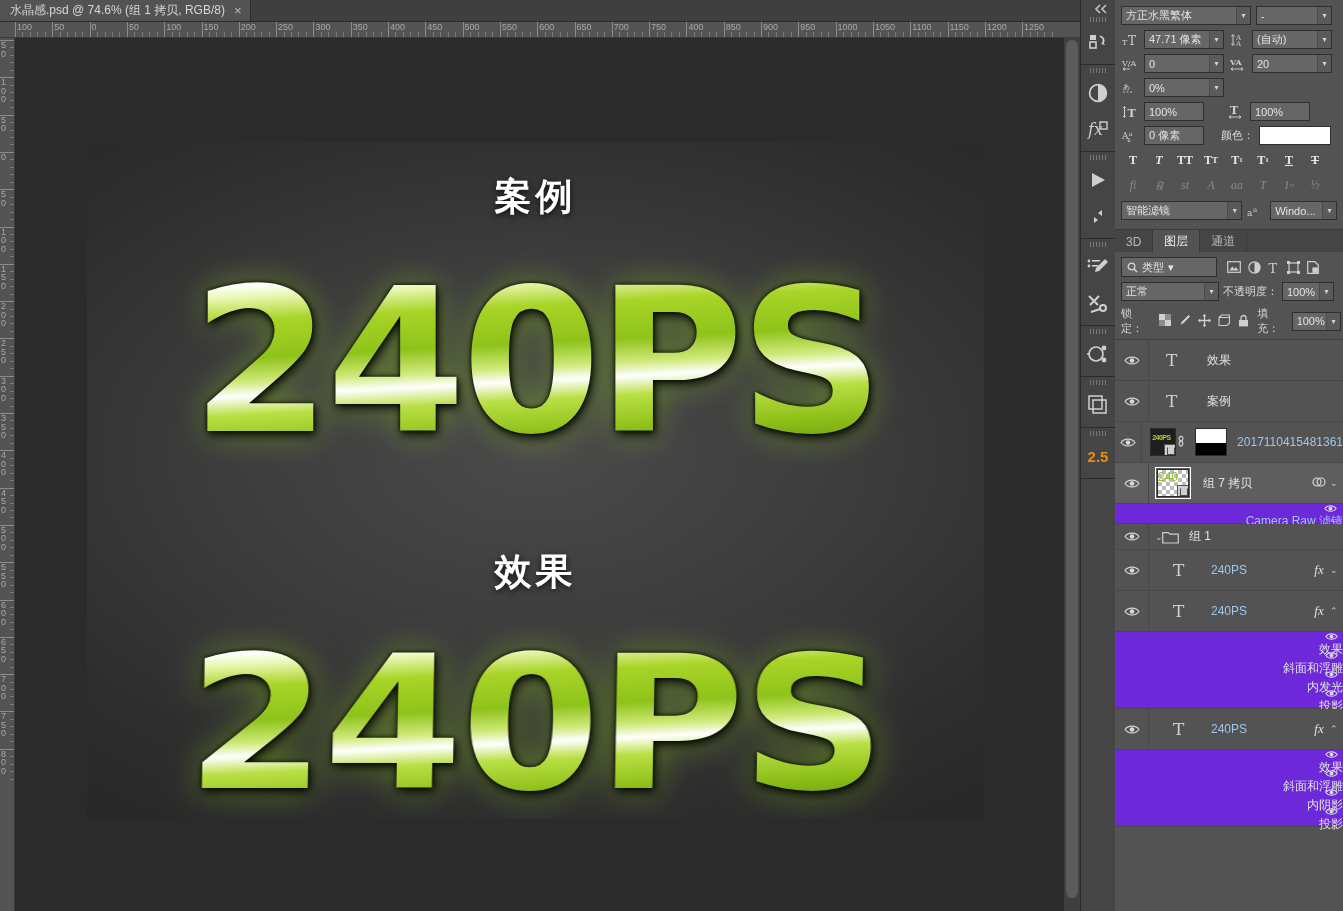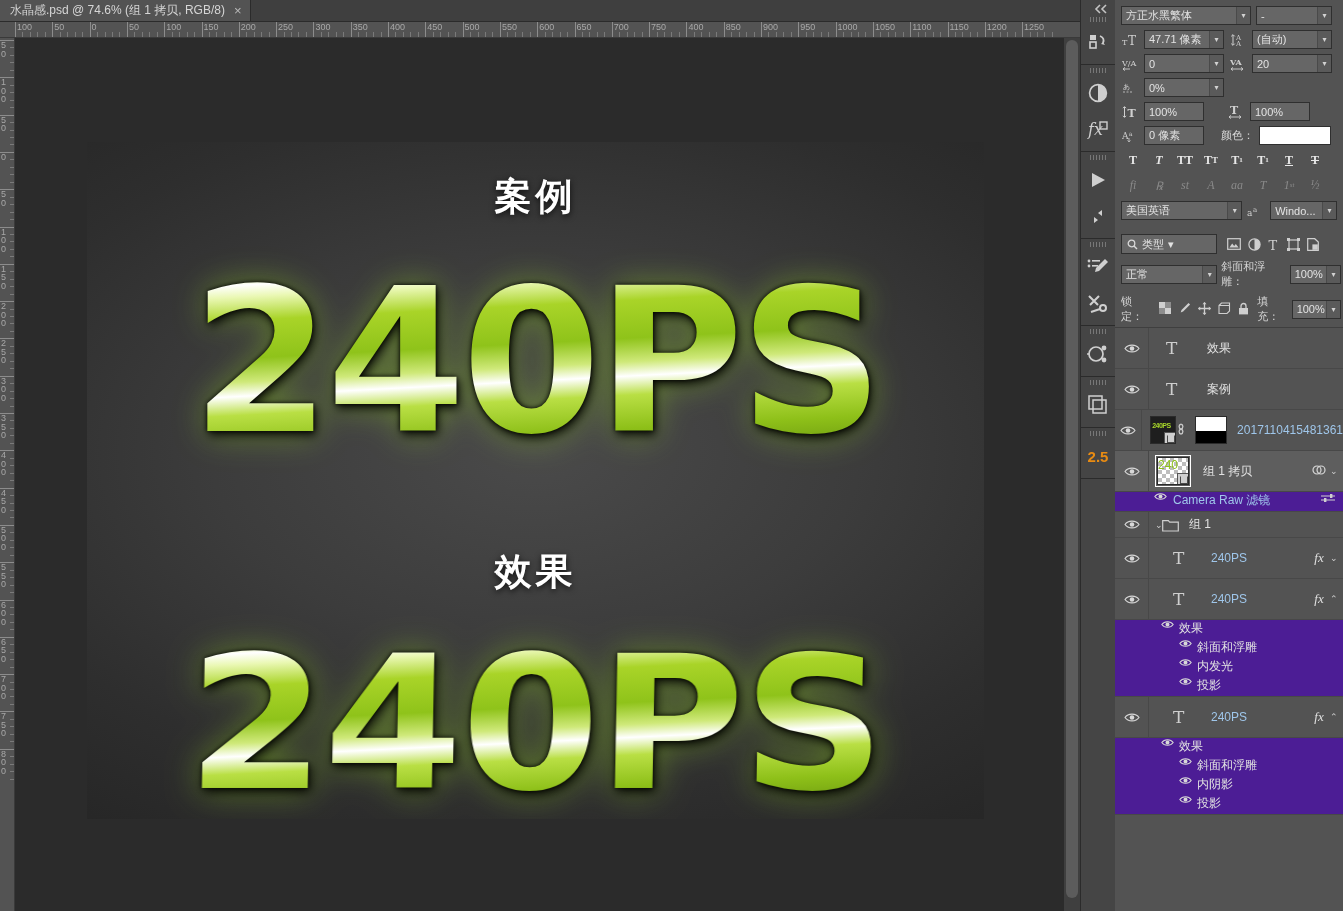--- a/index.html
+++ b/index.html
@@ -183,21 +183,21 @@
     position:absolute; right:0; bottom:0; width:11px; height:11px; background:#cfcfcf;
     border-left:1px solid #555; border-top:1px solid #555;
   }
   .th .so-badge:after{content:""; position:absolute; left:2px; top:2px; width:6px; height:6px; border:1px solid #4a4a4a; border-top-color:transparent;}
   .link-ic { width:14px; text-align:center; color:#c9c9c9; font-size:12px; }
   .lname { flex:1; font-size:12px; color:#e2e2e2; padding-left:10px; }
   .lname.blue { color:#9fc6ea; }
   .fx { width:22px; text-align:center; font-family:"Liberation Serif","DejaVu Serif",serif; font-style:italic; font-size:13px; color:#e0e0e0;}
   .chev { width:13px; color:#cfcfcf; font-size:9px; }
 
-  .srow { display:flex; align-items:flex-start; height:19px; background:#4c1d95; font-size:12px; }
+  .srow { display:flex; align-items:flex-end; height:19px; background:#6d28d9; font-size:12px;flex-direction:column; }
   .srow .eye-s { width:34px; display:flex; align-items:center; justify-content:center; color:#d8d8d8; }
   .srow .txt { color:#e2e2e2; }
   .srow .txt.blue { color:#9fc6ea; }
   .srow .right-ic { margin-left:auto; padding-right:8px; color:#cfcfcf; }
   .sep-row { height:1px; background:#484848; }
   .mask-row { display:flex; align-items:center; height:36px; background:#535353; }
   .mask-row .mth { width:36px; height:28px; background:#fff; border:1px solid #2b2b2b; }
 
   .folder-ic { color:#cfcfcf; display:flex; align-items:center; gap:5px; }
 </style>
@@ -1233,36 +1233,42 @@
           <div class="sbtn">st</div>
           <div class="sbtn">A</div>
           <div class="sbtn">aa</div>
           <div class="sbtn">T</div>
           <div class="sbtn">1<sup>st</sup></div>
           <div class="sbtn">½</div>
         </div>
 
         <div class="row" style="margin-top:6px">
           <div class="fld sel" style="width:128px">
-            <span>美国英语</span>
+            <span>智能滤镜</span>
             <span class="caret">▾</span>
           </div>
           <span class="ico-lbl">
             <svg width="18" height="14" viewBox="0 0 18 14">
                 <text x="0" y="12" font-family="DejaVu Serif, serif" font-size="9" fill="#d0d0d0">a</text>
                 <text x="6" y="8" font-family="DejaVu Serif, serif" font-size="7" fill="#d0d0d0">a</text>
               </svg>
           </span>
           <div class="fld sel" style="width:70px">
             <span>Windo...</span>
             <span class="caret">▾</span>
           </div>
         </div>
       </div>
 
+      <div class="panel-tabs" style="border-top:1px solid #3a3a3a">
+        <div class="ptab">3D</div>
+        <div class="ptab active">图层</div>
+        <div class="ptab">通道</div>
+        <div class="ptab spacer"></div>
+      </div>
 
       <div class="layers-head">
         <div class="filter-row">
           <div class="filter-sel">
             <svg width="11" height="11" viewBox="0 0 11 11">
                 <circle cx="4.5" cy="4.5" r="3.3" fill="none" stroke="#d8d8d8" stroke-width="1.3"></circle>
                 <path d="M7 7 L10 10" stroke="#d8d8d8" stroke-width="1.4"></path>
               </svg>
             <span>类型</span>
             <span class="caret">▾</span>
@@ -1301,21 +1307,21 @@
                 </svg>
             </span>
           </div>
         </div>
 
         <div class="mode-row">
           <div class="fld sel mode-sel">
             <span>正常</span>
             <span class="caret">▾</span>
           </div>
-          <span class="lblr">斜面和浮雕：</span>
+          <span class="lblr">不透明度：</span>
           <div class="fld sel" style="width:52px">
             <span>100%</span>
             <span class="caret">▾</span>
           </div>
         </div>
 
         <div class="lock-row">
           <span class="lblr">锁定：</span>
           <span class="lock-icons">
             <span>
@@ -1413,21 +1419,21 @@
           <span class="eye">
             <svg width="16" height="11" viewBox="0 0 16 11">
                 <path d="M1 5.5 C4 1 12 1 15 5.5 C12 10 4 10 1 5.5 z" fill="none" stroke="#d8d8d8" stroke-width="1.1"></path>
                 <circle cx="8" cy="5.5" r="2.3" fill="#d8d8d8"></circle>
               </svg>
           </span>
           <span class="th checker selected-frame">
             <span class="mini" style="color:#8fc31a;left:2px;top:16px">240</span>
             <span class="so-badge"></span>
           </span>
-          <span class="lname" style="padding-left:14px">组 1 拷贝</span>
+          <span class="lname" style="padding-left:14px">组 7 拷贝</span>
           <span class="fx" style="font-style:normal;font-size:11px">
             <svg width="14" height="12" viewBox="0 0 14 12">
                 <circle cx="5" cy="6" r="4" fill="none" stroke="#d8d8d8" stroke-width="1.2"></circle>
                 <circle cx="9" cy="6" r="4" fill="none" stroke="#d8d8d8" stroke-width="1.2"></circle>
               </svg>
           </span>
           <span class="chev">⌄</span>
         </div>
 
         <div class="srow">

